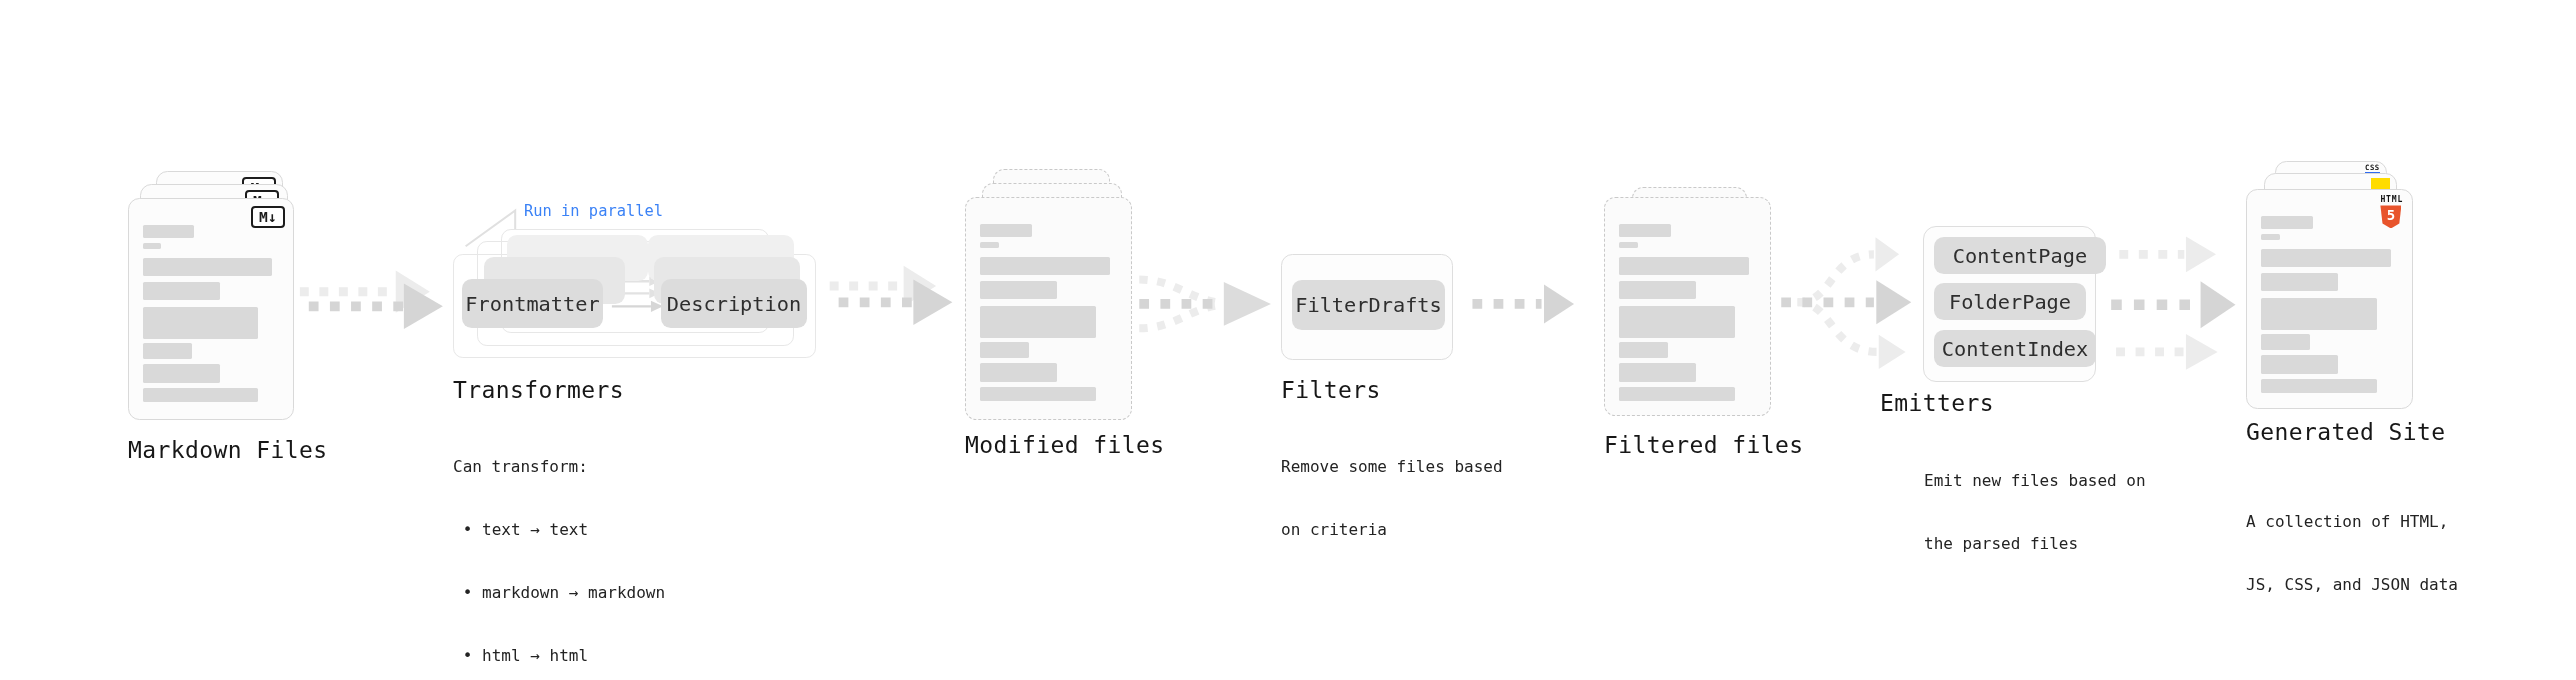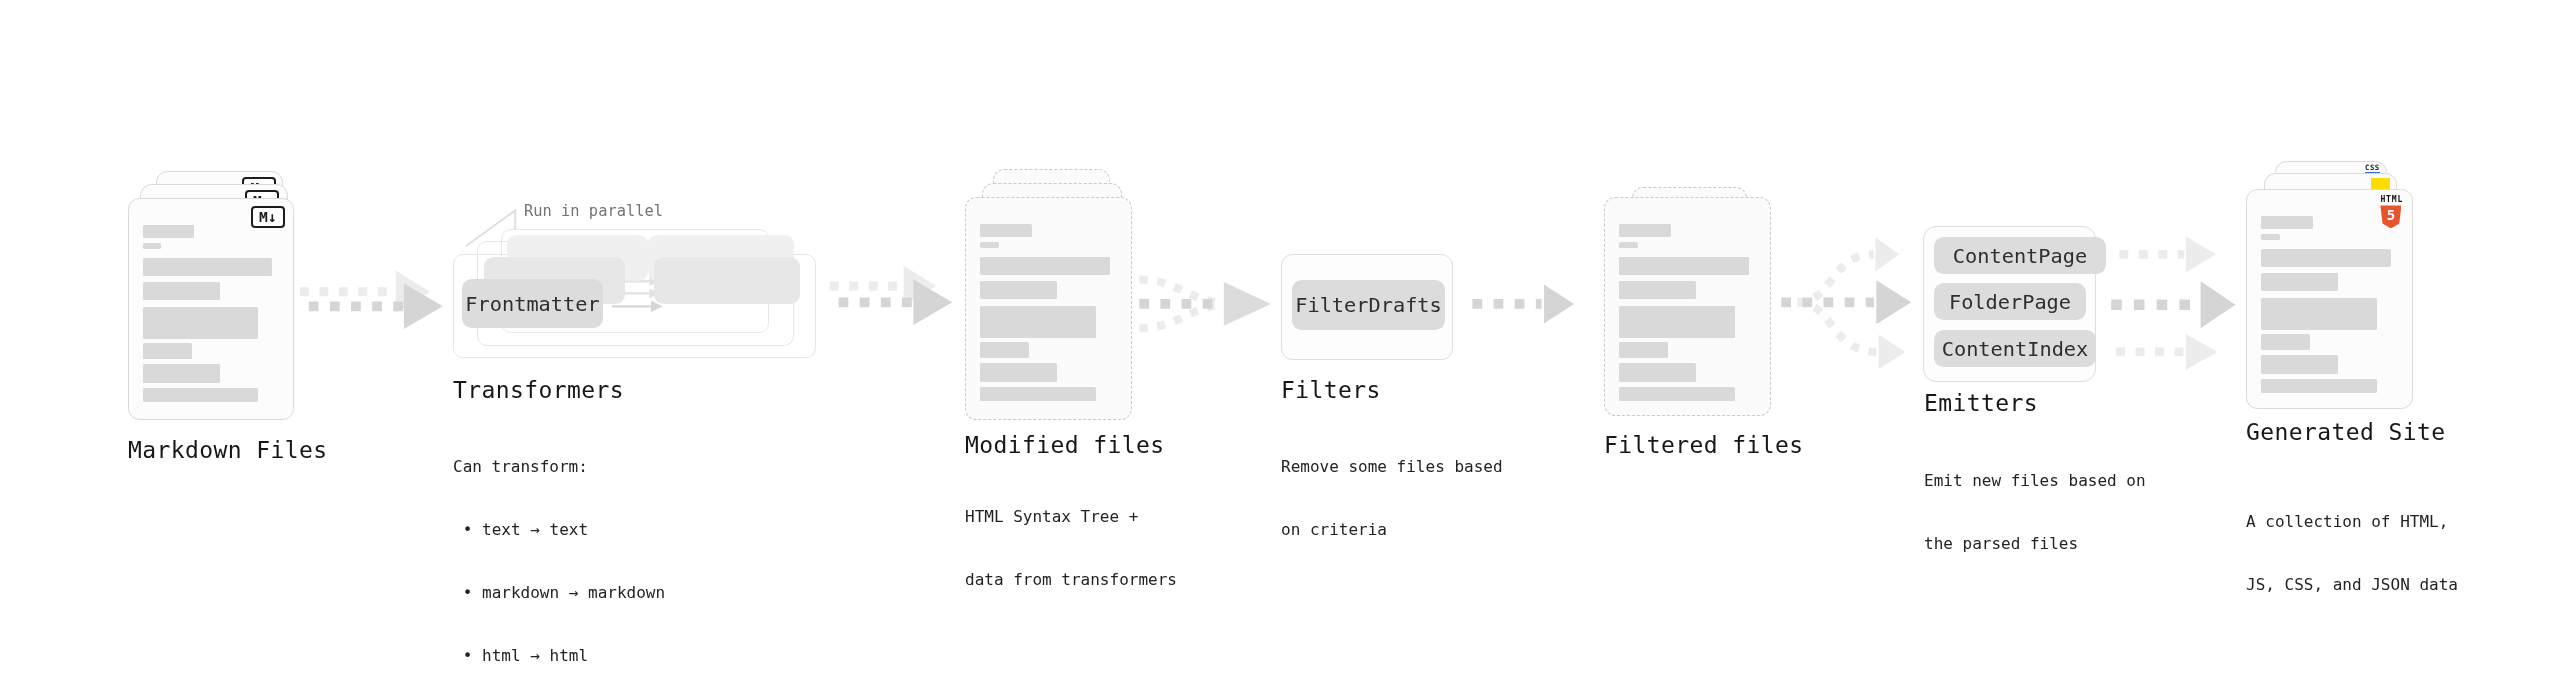--- a/index.html
+++ b/index.html
@@ -41,21 +41,21 @@
 
   .obox{position:absolute;border:1.6px solid #e7e7e7;border-radius:9.8px;box-sizing:border-box;}
   .pill{position:absolute;background:#dcdcdc;border-radius:9.8px;display:flex;align-items:center;
     justify-content:center;font-size:20.3px;color:#2e2e2e;box-sizing:border-box;white-space:nowrap;}
   .pill.ghost1{background:#e7e7e7;}
   .pill.ghost2{background:#f0f0f0;}
 
   .title{position:absolute;font-size:23px;letter-spacing:0.4px;color:#171717;white-space:nowrap;}
   .body{position:absolute;font-size:16px;line-height:21px;color:#232323;white-space:pre;}
   .body .indent{padding-left:9.8px;}
-  .callout{position:absolute;font-size:15.4px;color:#737373;white-space:nowrap;}
+  .callout{position:absolute;font-size:15.4px;color:#3b82f6;white-space:nowrap;}
 
   .css-badge{position:absolute;font-size:7.3px;font-weight:bold;color:#111;line-height:7.3px;
     text-align:center;border-bottom:3.3px solid #2f6bf0;padding-bottom:0.8px;letter-spacing:0.4px;}
   .js-badge{position:absolute;width:18.7px;height:11.4px;background:#ffdc00;}
   .html-badge{position:absolute;width:21px;text-align:center;}
   .html-badge .t{font-size:8.1px;font-weight:bold;letter-spacing:0.8px;color:#111;line-height:9px;}
   .shield{width:21px;height:23px;background:#e8542c;clip-path:polygon(0 0,100% 0,90% 78%,50% 100%,10% 78%);
     color:#ffffff;font-size:14px;font-weight:bold;text-align:center;line-height:21px;margin-top:1.6px;}
 </style>
 </head>
@@ -144,20 +144,21 @@
 
   <div class="callout" style="left:524px;top:202px;">Run in parallel</div>
   <div class="obox" style="left:501px;top:229px;width:268px;height:104px;"></div>
   <div class="obox" style="left:477px;top:241px;width:317px;height:105px;"></div>
   <div class="obox" style="left:453px;top:254px;width:363px;height:104px;"></div>
   <div class="pill ghost2" style="left:507px;top:235px;width:141px;height:46px;"></div>
   <div class="pill ghost1" style="left:484px;top:257px;width:141px;height:47px;"></div>
   <div class="pill" style="left:462px;top:279px;width:141px;height:49px;">Frontmatter</div>
   <div class="pill ghost2" style="left:648px;top:235px;width:146px;height:46px;"></div>
   <div class="pill ghost1" style="left:654px;top:257px;width:146px;height:47px;"></div>
+  <div class="pill" style="left:661px;top:279px;width:146px;height:49px;">Description</div>
   <div class="title" style="left:453px;top:377px;">Transformers</div>
   <div class="body" style="left:453px;top:414px;">
     <div>Can transform:</div>
     <div class="indent">• text → text</div>
     <div class="indent">• markdown → markdown</div>
     <div class="indent">• html → html</div>
   </div>
 
   <div class="card dashed" style="left:993px;top:169px;width:117px;height:81px;"></div>
   <div class="card dashed" style="left:982px;top:183px;width:140px;height:89px;"></div>
@@ -167,24 +168,20 @@
       <div class="bar b2"></div>
       <div class="bar b3"></div>
       <div class="bar b4"></div>
       <div class="bar b5"></div>
       <div class="bar b6"></div>
       <div class="bar b7"></div>
       <div class="bar b8"></div>
     </div>
   </div>
   <div class="title" style="left:965px;top:432px;">Modified files</div>
-  <div class="body" style="left:965px;top:464px;">
-    <div>HTML Syntax Tree +</div>
-    <div>data from transformers</div>
-  </div>
 
   <div class="card" style="left:1281px;top:254px;width:172px;height:106px;background:#fdfdfd;border-color:#dedede;"></div>
   <div class="pill" style="left:1292px;top:280px;width:153px;height:50px;">FilterDrafts</div>
   <div class="title" style="left:1281px;top:377px;">Filters</div>
   <div class="body" style="left:1281px;top:414px;">
     <div>Remove some files based</div>
     <div>on criteria</div>
   </div>
 
   <div class="card dashed" style="left:1632px;top:187px;width:115px;height:73px;"></div>
@@ -199,21 +196,21 @@
       <div class="bar b7"></div>
       <div class="bar b8"></div>
     </div>
   </div>
   <div class="title" style="left:1604px;top:432px;">Filtered files</div>
 
   <div class="card" style="left:1923px;top:226px;width:173px;height:156px;background:#fdfdfd;border-color:#dedede;border-radius:13px;"></div>
   <div class="pill" style="left:1934px;top:237px;width:172px;height:37px;">ContentPage</div>
   <div class="pill" style="left:1934px;top:283px;width:152px;height:37px;">FolderPage</div>
   <div class="pill" style="left:1934px;top:330px;width:162px;height:37px;">ContentIndex</div>
-  <div class="title" style="left:1924px;top:390px;">Emitters</div>
+  <div class="title" style="left:1880px;top:390px;">Emitters</div>
   <div class="body" style="left:1924px;top:428px;">
     <div>Emit new files based on</div>
     <div>the parsed files</div>
   </div>
 
   <div class="card" style="left:2275px;top:161px;width:112px;height:89px;">
     <div class="css-badge" style="right:6.5px;top:2.4px;">CSS</div>
   </div>
   <div class="card" style="left:2264px;top:173px;width:133px;height:98px;">
     <div class="js-badge" style="right:6.5px;top:4.1px;"></div>

